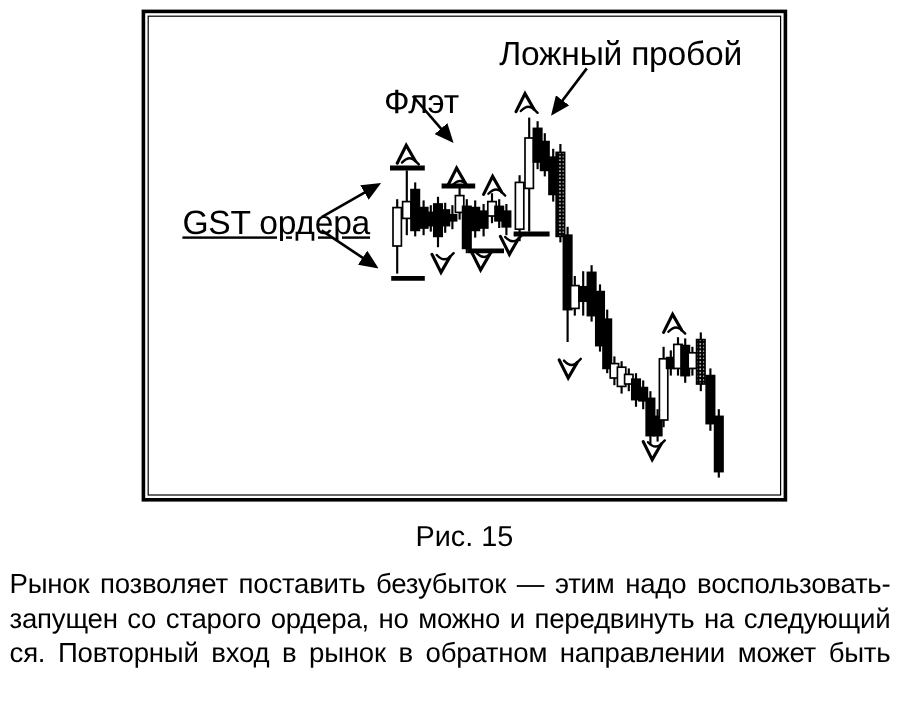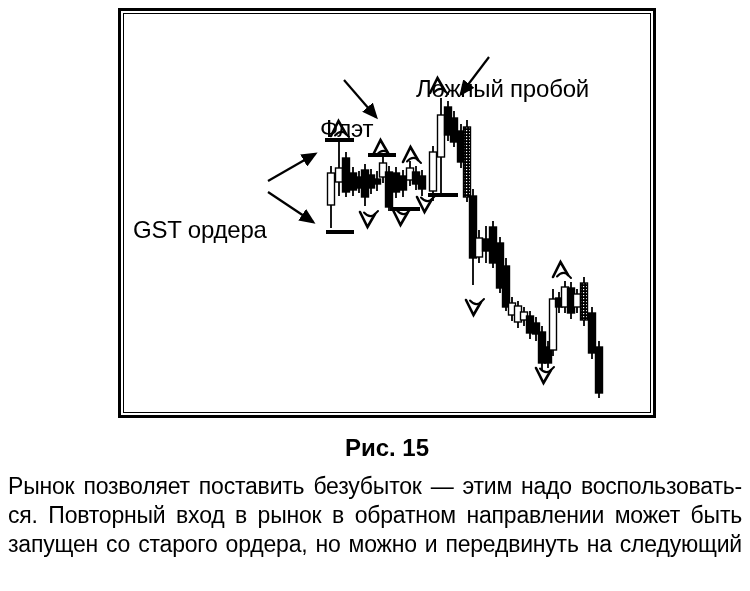--- a/index.html
+++ b/index.html
@@ -8,29 +8,29 @@
 
   
   .figure-frame{position:absolute;left:118px;top:8px;width:538px;height:410px;
                 border:3px solid #000;box-sizing:border-box;background:#fff;}
   .figure-frame-inner{position:absolute;inset:2px;border:1px solid #000;}
 
   
   #chart-svg{position:absolute;left:0;top:0;width:750px;height:591px;pointer-events:none;}
 
   
-  .fig-label{position:absolute;font-size:24px;line-height:1;white-space:nowrap;
-             letter-spacing:-0.2px;margin-top:46px;}
+  .fig-label{position:absolute;font-size:28px;line-height:1;white-space:nowrap;
+             letter-spacing:-0.2px;}
   .label-flat{left:320px;top:71px;}
   .label-false-breakout{left:416px;top:31px;}
-  .label-gst{left:133px;top:172px;}
+  .label-gst{left:152px;top:172px;text-decoration:underline;}
 
   
   .figure-caption{position:absolute;left:118px;top:436px;width:538px;
-                  text-align:center;font-weight:bold;font-size:24px;line-height:1;}
+                  text-align:center;font-weight:normal;font-size:24px;line-height:1;}
 
   
   .body-text{position:absolute;left:8px;top:472px;width:734px;
              font-size:23px;line-height:29px;letter-spacing:-0.2px;}
   .body-line{text-align:justify;text-align-last:justify;white-space:normal;
              overflow:hidden;height:29px;}
   .body-line.last{text-align-last:left;}
 </style>
 </head>
 <body>
@@ -269,15 +269,15 @@
   </svg>
 
 <div class="fig-label label-flat">Флэт</div>
 <div class="fig-label label-false-breakout">Ложный пробой</div>
 <div class="fig-label label-gst">GST ордера</div>
 
 <div class="figure-caption">Рис. 15</div>
 
 <div class="body-text">
   <div class="body-line">Рынок позволяет поставить безубыток — этим надо воспользовать-</div>
+  <div class="body-line">запущен со старого ордера, но можно и передвинуть на следующий</div>
   <div class="body-line">ся. Повторный вход в рынок в обратном направлении может быть</div>
-  <div class="body-line">запущен со старого ордера, но можно и передвинуть на следующий</div>
 </div>
 
 </body></html>

